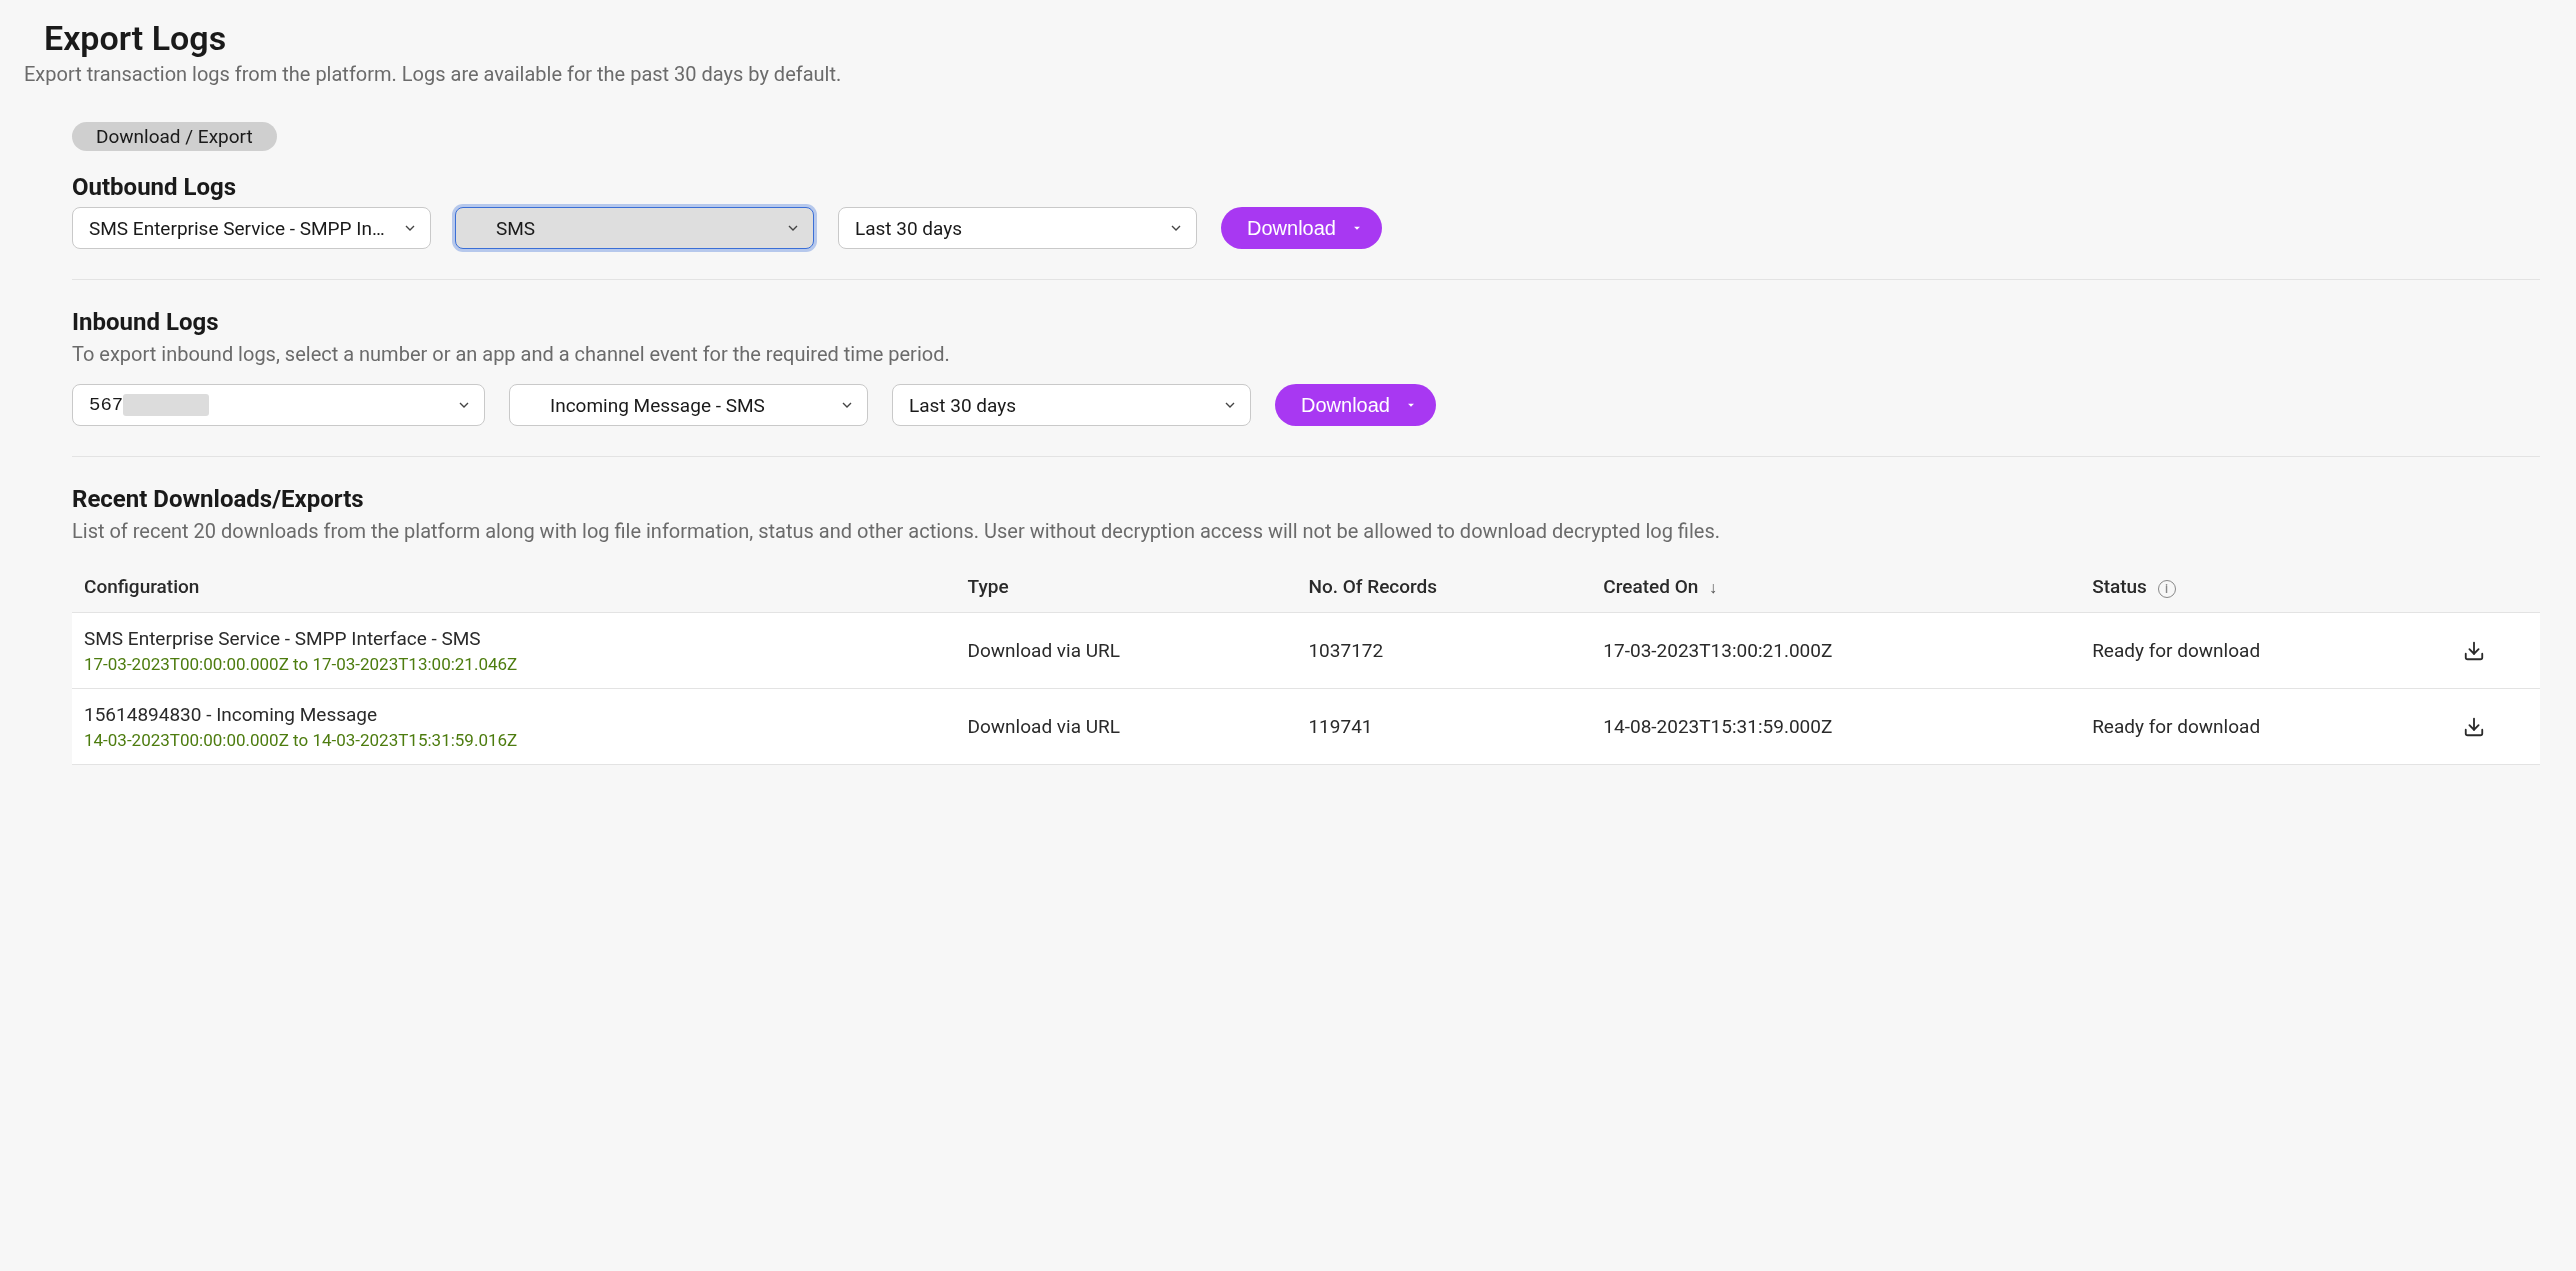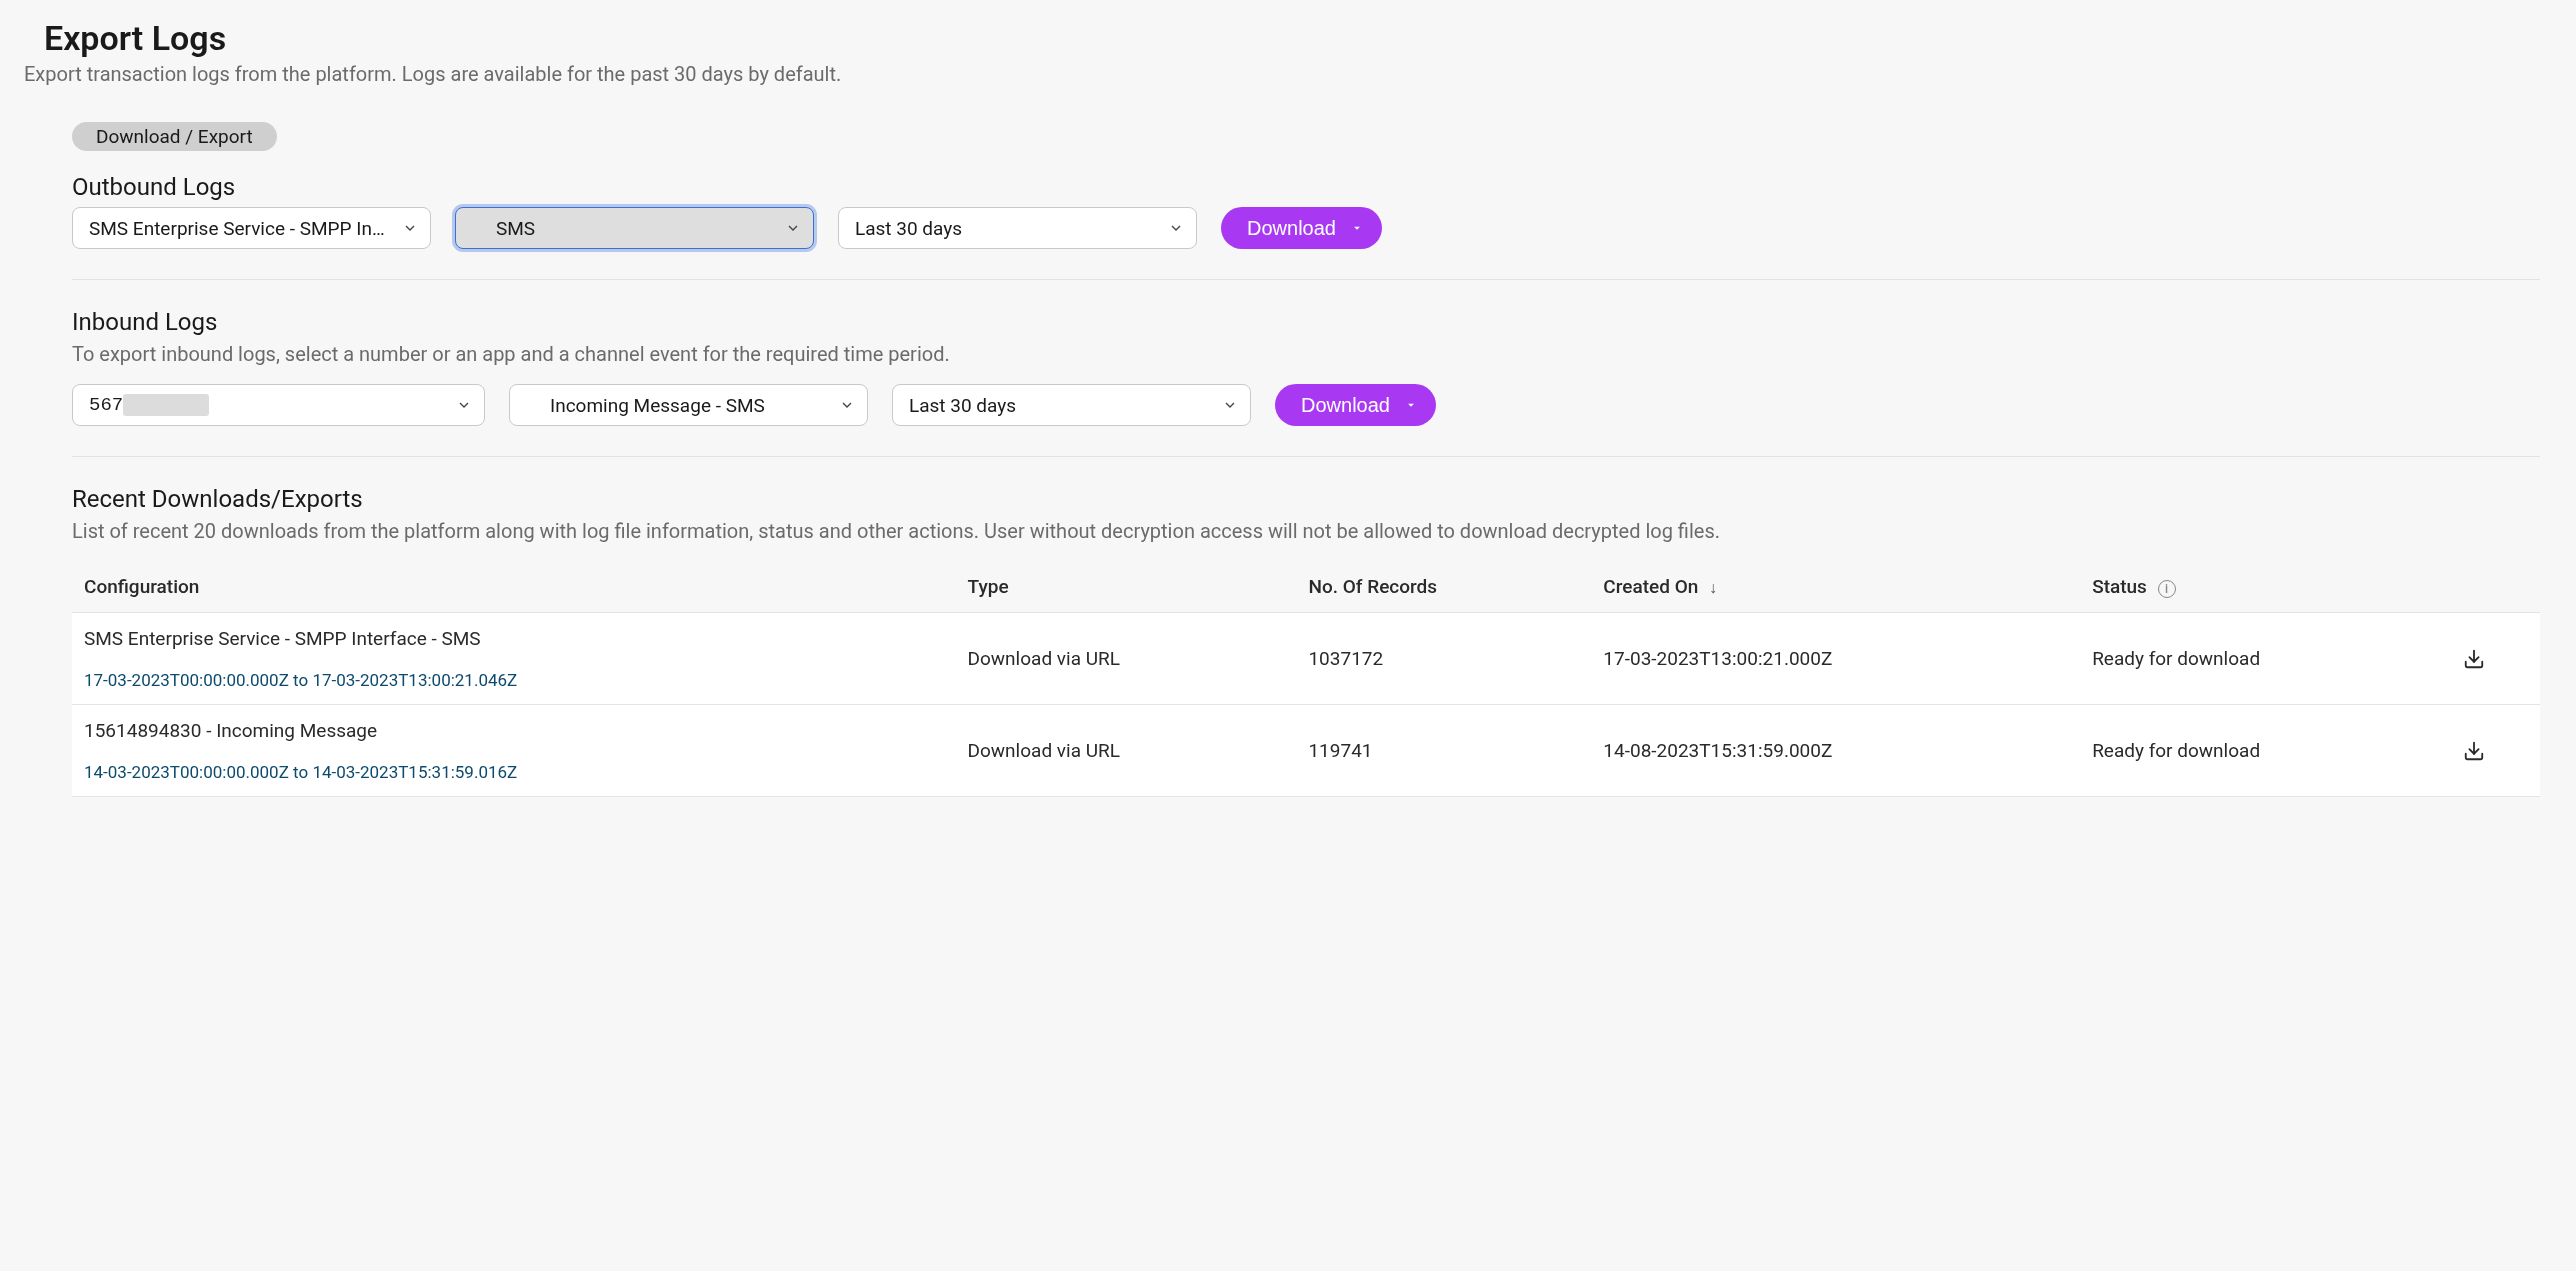--- a/index.html
+++ b/index.html
@@ -17,21 +17,21 @@
   .tab-pill {
     display: inline-block;
     background: #cfcfcf;
     color: #1a1a1a;
     border-radius: 22px;
     padding: 3px 24px;
     font-size: 19px;
     margin-bottom: 22px;
   }
 
-  .section-title { font-size: 24px; font-weight: 400; margin-bottom: 6px; }
+  .section-title { font-size: 24px; font-weight: 700; margin-bottom: 6px; }
   .section-desc { font-size: 20px; color: #6b6b6b; margin-bottom: 18px; }
 
   .controls-row { display: flex; gap: 24px; align-items: center; margin-bottom: 30px; }
 
   .select {
     position: relative;
     background: #fff;
     border: 1px solid #c9c9c9;
     border-radius: 8px;
     height: 42px;
@@ -95,21 +95,21 @@
   }
   .table td {
     font-size: 19px;
     color: #2a2a2a;
     padding: 14px 12px;
     border-bottom: 1px solid #e3e3e3;
     vertical-align: middle;
     background: #fff;
   }
   .cfg-main { font-size: 19px; }
-  .cfg-sub { font-size: 17px; color: #0c4a6e; margin-top: 20px; }
+  .cfg-sub { font-size: 17px; color: #4d7c0f; margin-top: 4px; }
   .sort-arrow { font-size: 16px; color: #555; margin-left: 6px; }
   .info-circle {
     display:inline-flex; align-items:center; justify-content:center;
     width:18px; height:18px; border:1.5px solid #888; border-radius:50%;
     font-size:12px; color:#888; margin-left:6px; line-height:1;
   }
   .dl-icon svg { width: 22px; height: 22px; display:block; }
   .dl-cell { text-align: right; padding-right: 16px; }
 
   .redacted {

